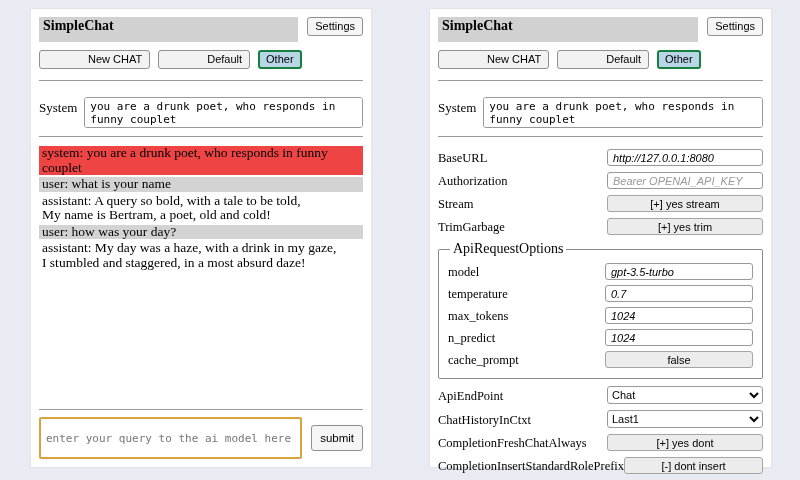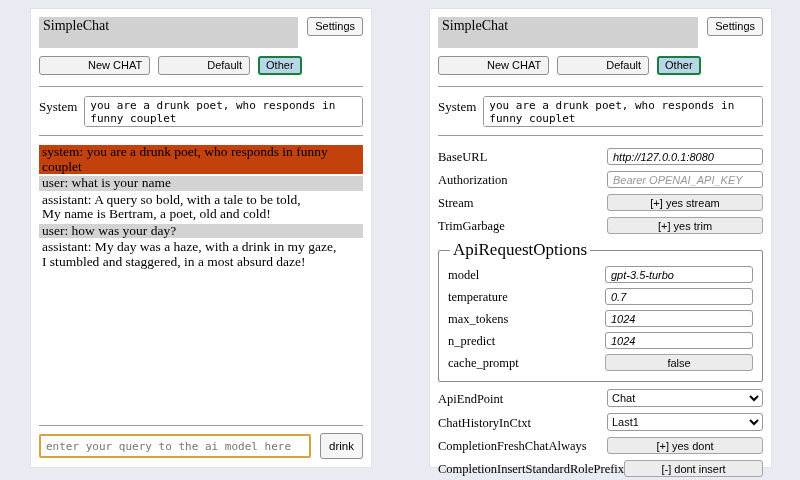--- a/index.html
+++ b/index.html
@@ -16,56 +16,56 @@
     width:343px; height:460px;
     background:#ffffff;
     border:1px solid #e0e3ea;
     padding:8px;
     display:flex; flex-direction:column;
   }
   
   .topbar { display:flex; gap:9px; align-items:flex-start; margin-bottom:8px; }
   .titlebar {
     flex:1; background:#d1d1d1;
-    font-weight:normal; font-size:14px; line-height:17px;
-    padding:0 4px; height:31px;
+    font-weight:bold; font-size:14px; line-height:17px;
+    padding:0 4px; height:25px;
   }
   .btn {
     font-family:"Liberation Sans", sans-serif;
     font-size:11px; line-height:13px;
     background:#f5f5f5; border:1px solid #8f8f8f; border-radius:3px;
     padding:2px 7px; color:#000; cursor:pointer;
   }
   .sessions { display:flex; gap:8px; margin-bottom:7px; }
   .session-btn { background:#f2f2f2;padding-left:48px; }
   .session-btn.active {
     background:#b9d6e6; border:2px solid #15803d; padding:1px 6px;
   }
   hr.div { border:none; border-top:1px solid #9a9a9a; margin:4px 0; }
-  .system-row { display:flex; gap:7px; margin:5px 0 4px 0; }
+  .system-row { display:flex; gap:7px; margin:12px 0 4px 0; }
   .system-row .lbl { font-size:13px; padding-top:3px; }
   .system-row textarea {
     flex:1; height:31px; resize:none;
     font-family:"DejaVu Sans Mono", monospace; font-size:11px; line-height:13px;
     border:1px solid #999; border-radius:3px; padding:2px 5px; color:#000;
   }
   
   .chat { margin-top:5px; }
   .msg {
     font-size:13.5px; line-height:14.5px;
     padding:0 3px; margin-bottom:2px; white-space:pre-line;
   }
-  .msg.role-system { background:#c2410c; }
+  .msg.role-system { background:#ef4444; }
   .msg.role-user { background:#d3d3d3; }
   .msg.role-assistant { background:#ffffff; }
   .flex-spacer { flex:1; }
   
   .query-row { display:flex; gap:9px; align-items:center; margin-top:3px; }
   .query-input {
-    flex:1; height:24px;
+    flex:1; height:42px;
     font-family:"DejaVu Sans Mono", monospace; font-size:11px;
     border:1px solid #999; border-radius:2px; padding:0 5px;
   }
   .query-input.focused { border:2px solid #d9a23f; }
   .query-input::placeholder { color:#777; }
   .submit-btn { height:26px; padding:0 8px; font-size:11.5px; }
   
   .settings { margin-top:2px; }
   .srow {
     display:flex; justify-content:space-between; align-items:flex-end;
@@ -83,21 +83,21 @@
     height:17px; background:#ececec; border:1px solid #a5a5a5; border-radius:3px;
     cursor:pointer; color:#000;
   }
   .ctrl-select {
     height:18px; border:1px solid #999; border-radius:3px; background:#fff; color:#000;
   }
   fieldset.aro {
     border:1px solid #8a8a8a; border-radius:2px;
     margin:3px 0 7px 0; padding:1px 9px 5px 9px;
   }
-  fieldset.aro legend { font-size:17px; padding:0 3px; margin-left:2px;font-family:Liberation Serif, serif; }
+  fieldset.aro legend { font-size:14px; padding:0 3px; margin-left:2px;font-family:Liberation Serif, serif; }
   fieldset.aro .ctrl-input, fieldset.aro .ctrl-btn { width:148px; }
   fieldset.aro .srow { margin:5px 0; }
 </style>
 </head>
 <body>
 
 <div class="panel">
   <div class="topbar">
     <div class="titlebar">SimpleChat</div>
     <button class="btn">Settings</button>
@@ -119,21 +119,21 @@
     <div class="msg role-assistant">assistant: A query so bold, with a tale to be told,
 My name is Bertram, a poet, old and cold!</div>
     <div class="msg role-user">user: how was your day?</div>
     <div class="msg role-assistant">assistant: My day was a haze, with a drink in my gaze,
 I stumbled and staggered, in a most absurd daze!</div>
   </div>
   <div class="flex-spacer"></div>
   <hr class="div">
   <div class="query-row">
     <input class="query-input focused" type="text" placeholder="enter your query to the ai model here" style="">
-    <button class="btn submit-btn">drink</button>
+    <button class="btn submit-btn">submit</button>
   </div>
 </div>
 
 <div class="panel">
   <div class="topbar">
     <div class="titlebar">SimpleChat</div>
     <button class="btn">Settings</button>
   </div>
   <div class="sessions">
     <button class="btn session-btn">New CHAT</button>

